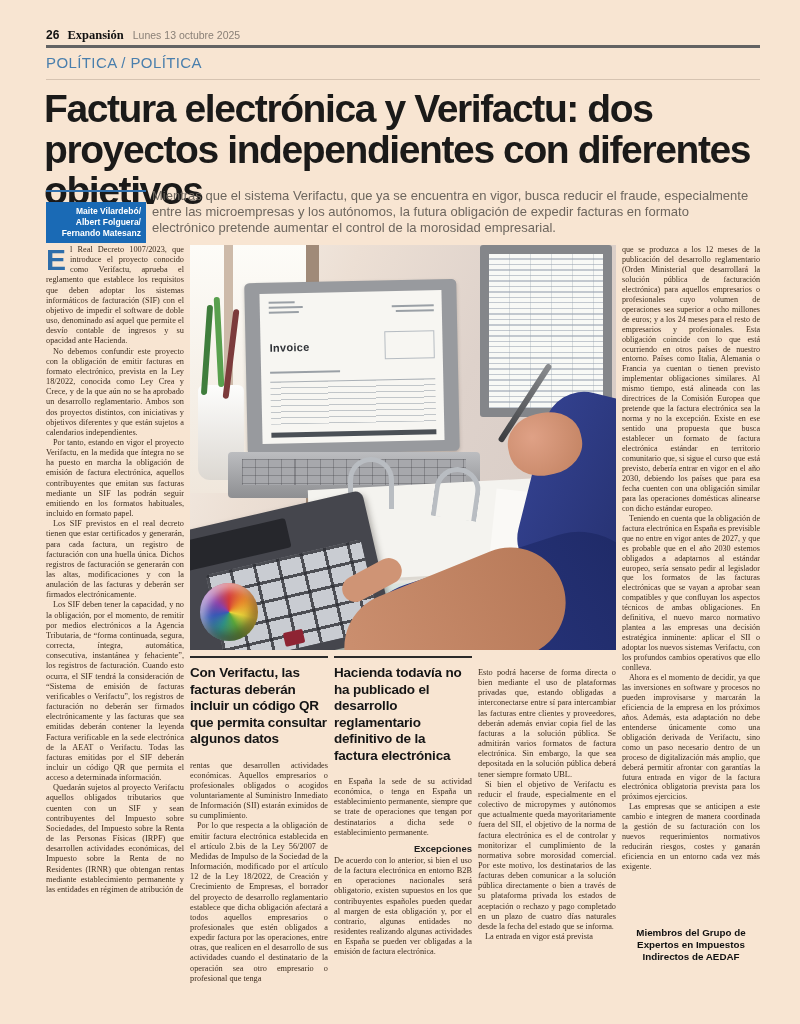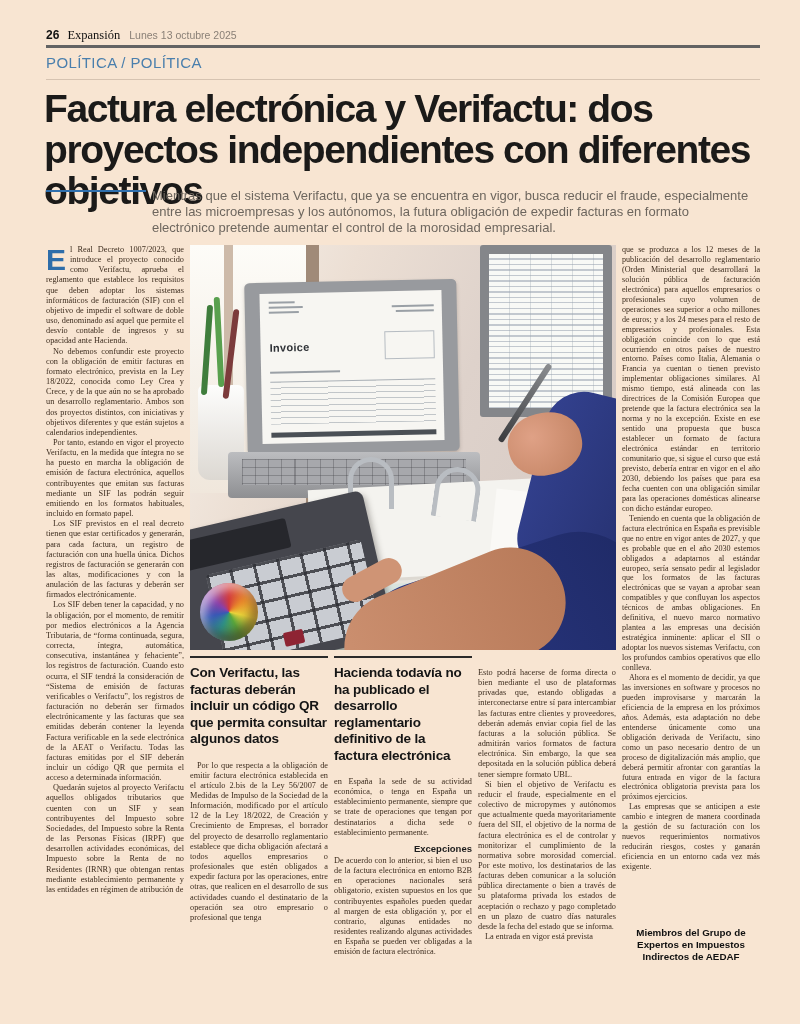--- a/index.html
+++ b/index.html
@@ -3,21 +3,21 @@
 <meta charset="utf-8">
 <style>
   html,body{margin:0;padding:0;}
   body{width:800px;height:1024px;overflow:hidden;font-family:"Liberation Sans",sans-serif;}
   #page{position:relative;width:800px;height:1024px;background:#f8e5d2;overflow:hidden;}
   .abs{position:absolute;}
 
   
   .meta-line{left:46px;top:28px;font-size:11px;color:#111;white-space:nowrap;}
   .meta-line .pnum{font-weight:bold;font-size:12px;}
-  .meta-line .brand{font-weight:normal;font-size:12.5px;font-family:"Liberation Serif",serif;margin-left:5px;}
+  .meta-line .brand{font-weight:bold;font-size:12.5px;font-family:"Liberation Serif",serif;margin-left:5px;}
   .meta-line .date{color:#8a8077;font-size:10.5px;margin-left:6px;}
   .rule-1{left:46px;width:714px;top:45px;height:3px;background:#636363;}
   .section-label{left:46px;top:54px;font-size:15px;letter-spacing:.4px;color:#4a7fad;}
   .rule-2{left:46px;width:714px;top:79px;height:1px;background:#d6c3b1;}
 
   
   .headline{left:44px;top:88px;width:716px;font-size:39px;line-height:41px;font-weight:bold;letter-spacing:-1.4px;color:#1b1a19;}
 
   
   .byline-rule{left:46px;top:190px;width:100px;height:2px;background:#2e6fae;}
@@ -86,20 +86,21 @@
     <span class="brand">Expansión</span>
     <span class="date">Lunes 13 octubre 2025</span>
   </div>
   <div class="abs rule-1"></div>
   <div class="abs section-label">POLÍTICA / POLÍTICA</div>
   <div class="abs rule-2"></div>
 
   <h1 class="abs headline" style="margin:0;">Factura electrónica y Verifactu: dos proyectos independientes con diferentes objetivos</h1>
 
   <div class="abs byline-rule"></div>
+  <div class="abs byline-box">Maite Vilardebó/ Albert Folguera/ Fernando Matesanz</div>
   <div class="abs standfirst">Mientras que el sistema Verifactu, que ya se encuentra en vigor, busca reducir el fraude, especialmente entre las microempresas y los autónomos, la futura obligación de expedir facturas en formato electrónico pretende aumentar el control de la morosidad empresarial.</div>
 
   <div class="abs photo">
     <div class="abs ph-window"></div>
     <div class="abs ph-frame2"></div>
     <div class="abs ph-frame1"></div>
     <div class="abs ph-cup"></div>
     <div class="abs ph-pencil" style="left:14px;top:60px;background:#3f7d3c;transform:rotate(4deg);"></div>
     <div class="abs ph-pencil" style="left:26px;top:52px;background:#59a04e;transform:rotate(-3deg);"></div>
     <div class="abs ph-pencil" style="left:38px;top:64px;background:#7c3b3b;transform:rotate(7deg);"></div>
@@ -151,20 +152,21 @@
   <div class="acol" id="col1">
       <p class="blk-dropcap"><span class="dropcap">E</span>l Real Decreto 1007/2023, que introduce el proyecto conocido como Verifactu, aprueba el reglamento que establece los requisitos que deben adoptar los sistemas informáticos de facturación (SIF) con el objetivo de impedir el software de doble uso, denominado así aquel que permite el desvío contable de ingresos y su opacidad ante Hacienda.</p>
       <p class="blk-para">No debemos confundir este proyecto con la obligación de emitir facturas en formato electrónico, prevista en la Ley 18/2022, conocida como Ley Crea y Crece, y de la que aún no se ha aprobado un desarrollo reglamentario. Ambos son dos proyectos distintos, con iniciativas y objetivos diferentes y que están sujetos a calendarios independientes.</p>
       <p class="blk-para">Por tanto, estando en vigor el proyecto Verifactu, en la medida que íntegra no se ha puesto en marcha la obligación de emisión de factura electrónica, aquellos contribuyentes que emitan sus facturas mediante un SIF las podrán seguir emitiendo en los formatos habituales, incluido en formato papel.</p>
       <p class="blk-para">Los SIF previstos en el real decreto tienen que estar certificados y generarán, para cada factura, un registro de facturación con una huella única. Dichos registros de facturación se generarán con las altas, modificaciones y con la anulación de las facturas y deberán ser firmados electrónicamente.</p>
       <p class="blk-para">Los SIF deben tener la capacidad, y no la obligación, por el momento, de remitir por medios electrónicos a la Agencia Tributaria, de “forma continuada, segura, correcta, íntegra, automática, consecutiva, instantánea y fehaciente”, los registros de facturación. Cuando esto ocurra, el SIF tendrá la consideración de “Sistema de emisión de facturas verificables o Verifactu”, los registros de facturación no deberán ser firmados electrónicamente y las facturas que sea emitidas deberán contener la leyenda Factura verificable en la sede electrónica de la AEAT o Verifactu. Todas las facturas emitidas por el SIF deberán incluir un código QR que permita el acceso a determinada información.</p>
       <p class="blk-para">Quedarán sujetos al proyecto Verifactu aquellos obligados tributarios que cuenten con un SIF y sean contribuyentes del Impuesto sobre Sociedades, del Impuesto sobre la Renta de las Personas Físicas (IRPF) que desarrollen actividades económicas, del Impuesto sobre la Renta de no Residentes (IRNR) que obtengan rentas mediante establecimiento permanente y las entidades en régimen de atribución de</p>
     </div>
   <div class="acol" id="col2">
       <p class="blk-pullquote">Con Verifactu, las facturas deberán incluir un código QR que permita consultar algunos datos</p>
+      <p class="blk-parac">rentas que desarrollen actividades económicas. Aquellos empresarios o profesionales obligados o acogidos voluntariamente al Suministro Inmediato de Información (SII) estarán eximidos de su cumplimiento.</p>
       <p class="blk-para">Por lo que respecta a la obligación de emitir factura electrónica establecida en el artículo 2.bis de la Ley 56/2007 de Medidas de Impulso de la Sociedad de la Información, modificado por el artículo 12 de la Ley 18/2022, de Creación y Crecimiento de Empresas, el borrador del proyecto de desarrollo reglamentario establece que dicha obligación afectará a todos aquellos empresarios o profesionales que estén obligados a expedir factura por las operaciones, entre otras, que realicen en el desarrollo de sus actividades cuando el destinatario de la operación sea otro empresario o profesional que tenga</p>
     </div>
   <div class="acol" id="col3">
       <p class="blk-pullquote">Hacienda todavía no ha publicado el desarrollo reglamentario definitivo de la factura electrónica</p>
       <p class="blk-parac">en España la sede de su actividad económica, o tenga en España un establecimiento permanente, siempre que se trate de operaciones que tengan por destinatarios a dicha sede o establecimiento permanente.</p>
       <h3 class="blk-subhead">Excepciones</h3>
       <p class="blk-parac">De acuerdo con lo anterior, si bien el uso de la factura electrónica en entorno B2B en operaciones nacionales será obligatorio, existen supuestos en los que contribuyentes españoles pueden quedar al margen de esta obligación y, por el contrario, algunas entidades no residentes realizando algunas actividades en España se pueden ver obligadas a la emisión de factura electrónica.</p>
     </div>
   <div class="acol" id="col4">
       <p class="blk-parac">Esto podrá hacerse de forma directa o bien mediante el uso de plataformas privadas que, estando obligadas a interconectarse entre sí para intercambiar las facturas entre clientes y proveedores, deberán además enviar copia fiel de las facturas a la solución pública. Se admitirán varios formatos de factura electrónica. Sin embargo, la que sea depositada en la solución pública deberá tener siempre formato UBL.</p>

